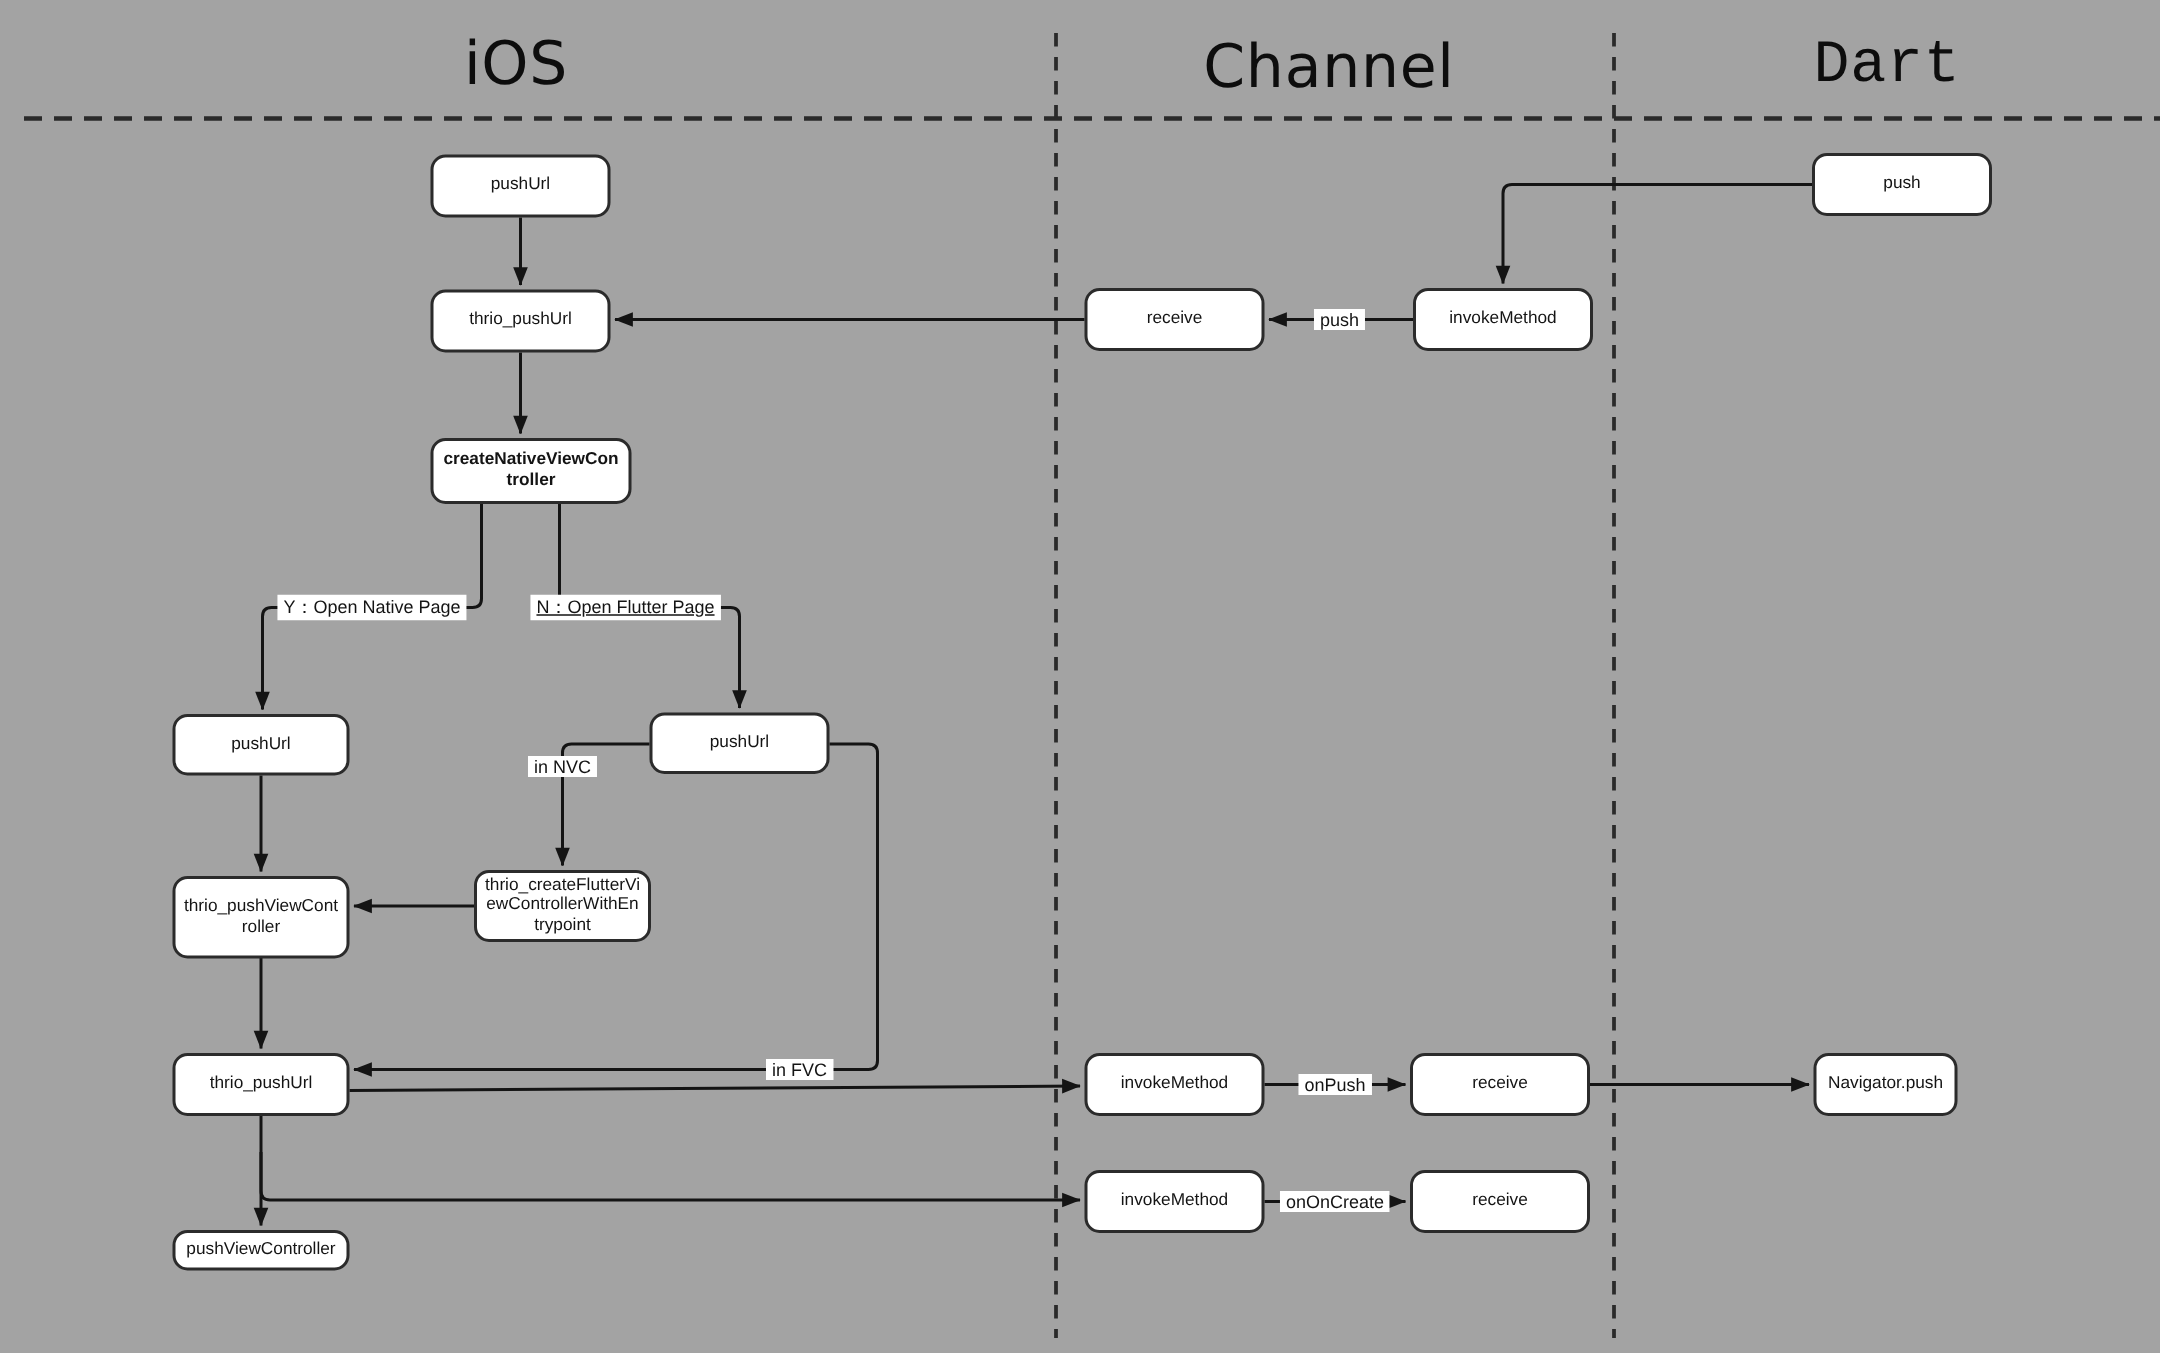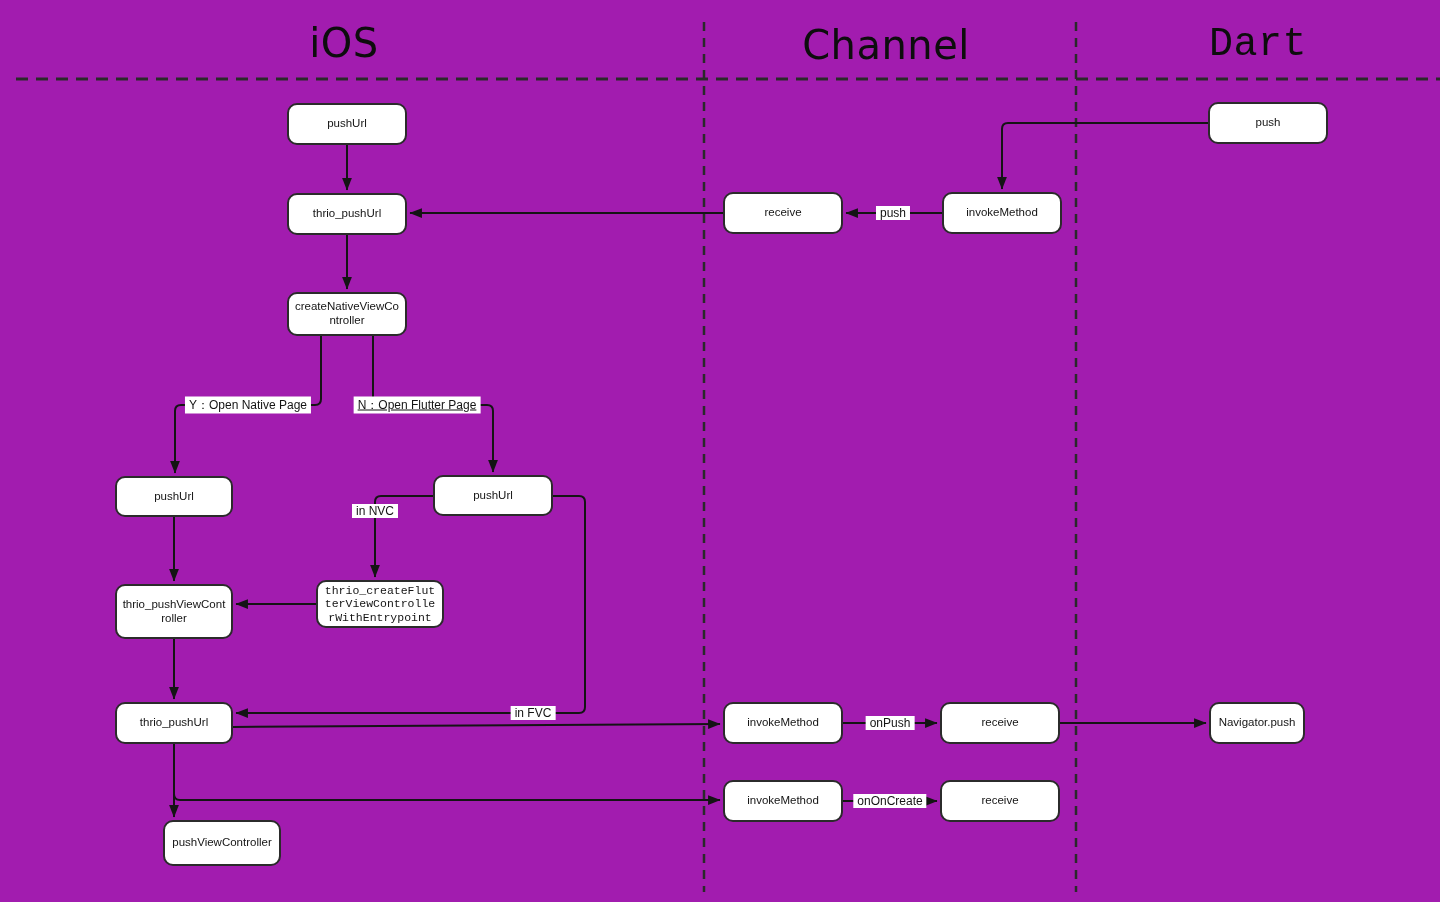--- a/index.html
+++ b/index.html
@@ -1,21 +1,21 @@
 <!DOCTYPE html>
 <html><head>
 <meta charset="utf-8">
 <style>
   * { margin: 0; padding: 0; box-sizing: border-box; }
   html, body { background: #ffffff; }
   .canvas {
     position: relative;
     width: 1440px;
     height: 902px;
-    background: #a21caf;
+    background: #a3a3a3;
     font-family: "Liberation Sans", sans-serif;
     overflow: hidden;
   }
   svg.wires {
     position: absolute;
     left: 0; top: 0;
     width: 1440px; height: 902px;
   }
   .lane-header {
     position: absolute;
@@ -90,27 +90,27 @@
       <path d="M723,213 H410" marker-end="url(#arw)"></path>
     </g>
   </svg>
 
   <div class="lane-header" style="left:344px; top:20px;">iOS</div>
   <div class="lane-header" style="left:886px; top:22px;">Channel</div>
   <div class="lane-header" style="left:1258px; top:22px;font-family:Liberation Mono, monospace;">Dart</div>
 
   <div class="node" style="left:287px; top:103px; width:120px; height:42px;">pushUrl</div>
   <div class="node" style="left:287px; top:193px; width:120px; height:42px;">thrio_pushUrl</div>
-  <div class="node" style="left:287px; top:292px; width:120px; height:44px;">createNativeViewController</div>
+  <div class="node" style="left:287px; top:292px; width:134px; height:44px;font-weight:bold;">createNativeViewController</div>
   <div class="node" style="left:115px; top:476px; width:118px; height:41px;">pushUrl</div>
   <div class="node" style="left:433px; top:475px; width:120px; height:41px;">pushUrl</div>
-  <div class="node" style="left:316px; top:580px; width:128px; height:48px;font-family:Liberation Mono, monospace;">thrio_createFlutterViewControllerWithEntrypoint</div>
+  <div class="node" style="left:316px; top:580px; width:118px; height:48px;">thrio_createFlutterViewControllerWithEntrypoint</div>
   <div class="node" style="left:115px; top:584px; width:118px; height:55px;">thrio_pushViewController</div>
   <div class="node" style="left:115px; top:702px; width:118px; height:42px;">thrio_pushUrl</div>
-  <div class="node" style="left:115px; top:820px; width:118px; height:46px;margin-left:48px;">pushViewController</div>
+  <div class="node" style="left:115px; top:820px; width:118px; height:27px;">pushViewController</div>
 
   <div class="node" style="left:723px; top:192px; width:120px; height:42px;">receive</div>
   <div class="node" style="left:942px; top:192px; width:120px; height:42px;">invokeMethod</div>
   <div class="node" style="left:723px; top:702px; width:120px; height:42px;">invokeMethod</div>
   <div class="node" style="left:940px; top:702px; width:120px; height:42px;">receive</div>
   <div class="node" style="left:723px; top:780px; width:120px; height:42px;">invokeMethod</div>
   <div class="node" style="left:940px; top:780px; width:120px; height:42px;">receive</div>
 
   <div class="node" style="left:1208px; top:102px; width:120px; height:42px;">push</div>
   <div class="node" style="left:1209px; top:702px; width:96px; height:42px;">Navigator.push</div>

